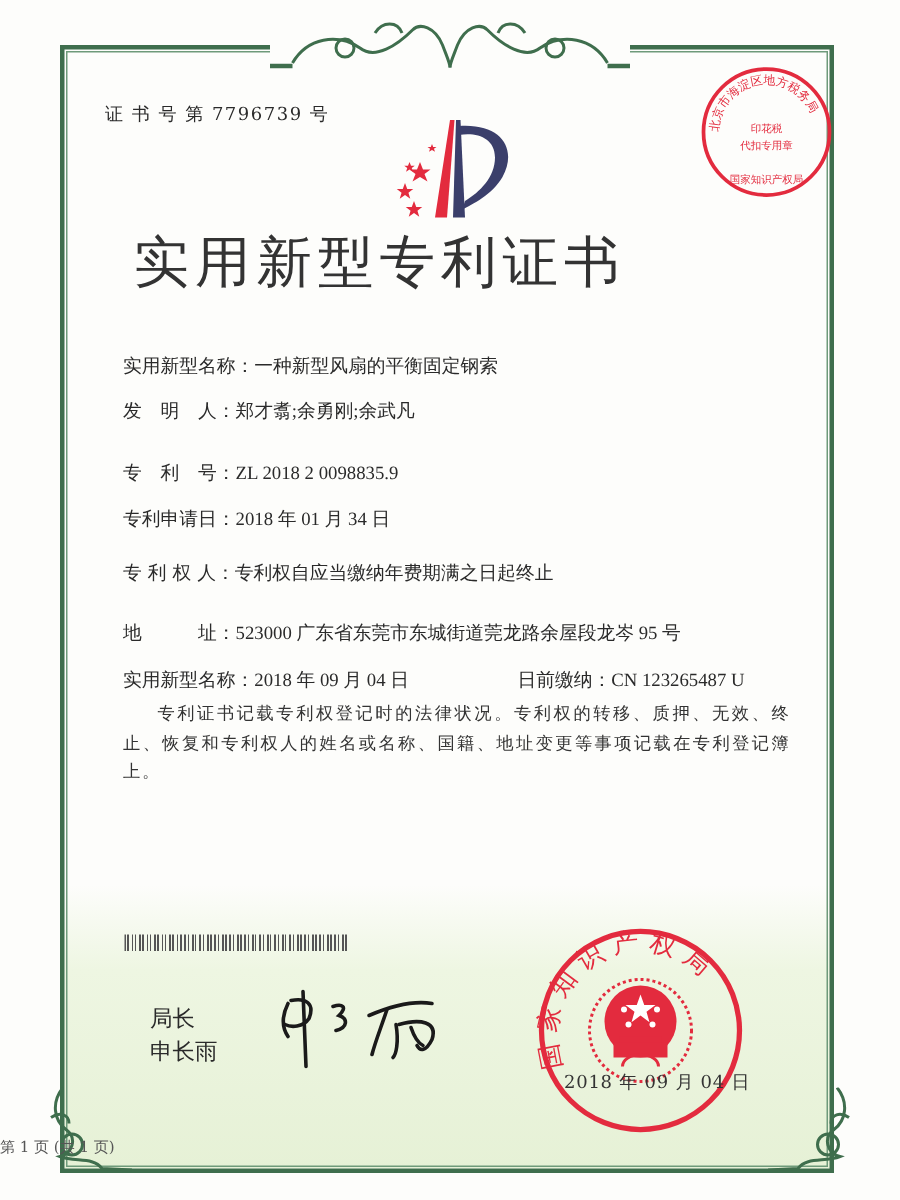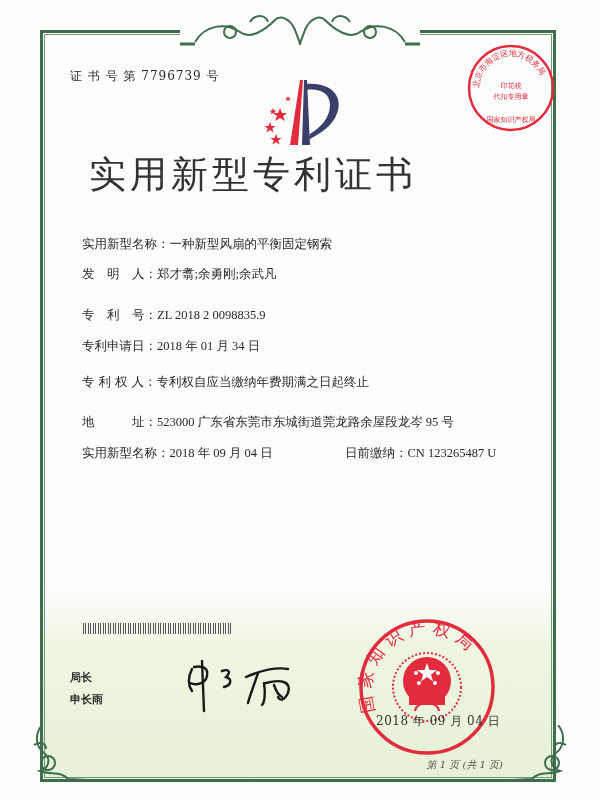--- a/index.html
+++ b/index.html
@@ -38,28 +38,28 @@
     .field .value { display: inline-block; font-family: Liberation Serif, serif; }
     .para {
       position: absolute; left: 82px; width: 445px; font-size: 11.5px; line-height: 19.5px;
       text-align: justify; letter-spacing: 1.2px; color: #333;
     }
     .para p { margin: 0; text-indent: 2em; }
     .barcode {
       position: absolute; left: 83px; top: 623px; width: 150px; height: 11px;
       background: repeating-linear-gradient(to right, #555 0px, #555 1px, transparent 1px, transparent 2px, #555 2px, #555 3px, transparent 3px, transparent 5px);
     }
-    .director { position: absolute; left: 70px; font-family: "DejaVu Sans", "Liberation Sans", sans-serif; font-size: 11px; font-weight: bold; }
+    .director { position: absolute; left: 100px; font-family: "DejaVu Sans", "Liberation Sans", sans-serif; font-size: 15px; }
     .signature { position: absolute; left: 180px; top: 655px; width: 140px; height: 60px; }
     .bottom-seal { position: absolute; left: 355px; top: 615px; width: 145px; height: 145px; }
     .seal-date {
       position: absolute; left: 376px; top: 713px; font-size: 12px; color: #333; letter-spacing: 0.5px;
     }
     .page-no {
-      position: absolute; left: 0; width: 503px; top: 758px; text-align: right; font-size: 10px; color: #555; font-style: italic;
+      position: absolute; left: 0; width: 503px; top: 758px; text-align: left; font-size: 10px; color: #555;
     }
   </style>
 </head>
 <body>
 
 <div class="green-bottom"></div>
 <div class="frame"></div>
 <div class="frame-inner"></div>
 
 <svg class="ornament ornament-top" viewBox="0 0 240 40">
@@ -126,20 +126,21 @@
   <span class="label">地　　　址：</span><span class="value">523000 广东省东莞市东城街道莞龙路余屋段龙岑 95 号</span>
 </div>
 <div class="field" style="top:445px">
   <span class="label">实用新型名称：</span><span class="value">2018 年 09 月 04 日</span>
 </div>
 <div class="field" style="top:445px; left:345px">
   <span class="label">日前缴纳：</span><span class="value">CN 123265487 U</span>
 </div>
 
 <div class="para" style="top:466px">
+  <p>专利证书记载专利权登记时的法律状况。专利权的转移、质押、无效、终止、恢复和专利权人的姓名或名称、国籍、地址变更等事项记载在专利登记簿上。</p>
 </div>
 
 <div class="barcode"></div>
 
 <div class="director" style="top:670px">局长</div>
 <div class="director" style="top:692px">申长雨</div>
 
 <svg class="signature" viewBox="0 0 140 60">
   <g fill="none" stroke="#1a1a1a" stroke-width="2.4" stroke-linecap="round">
     <path d="M12 14 C8 22, 8 30, 12 36"></path>

